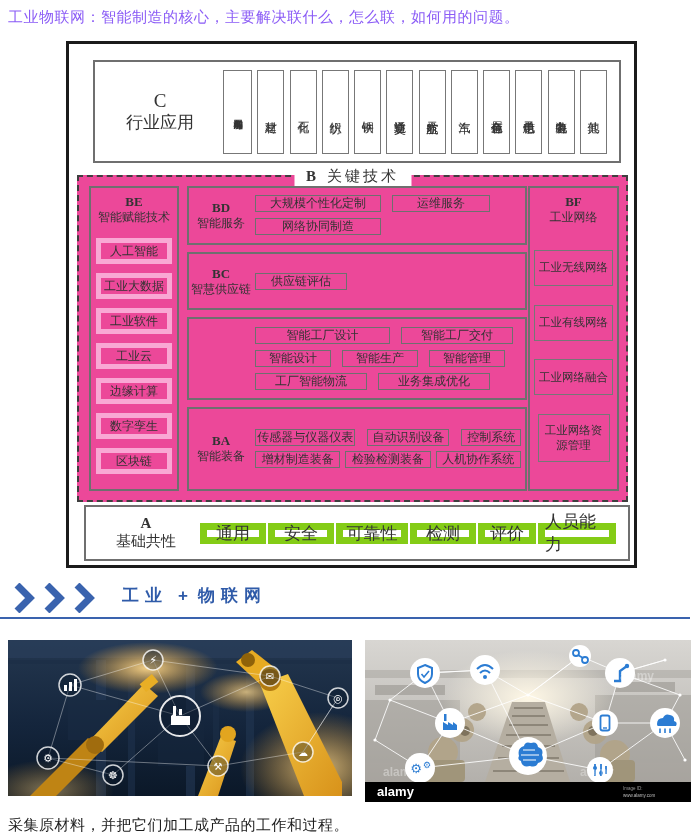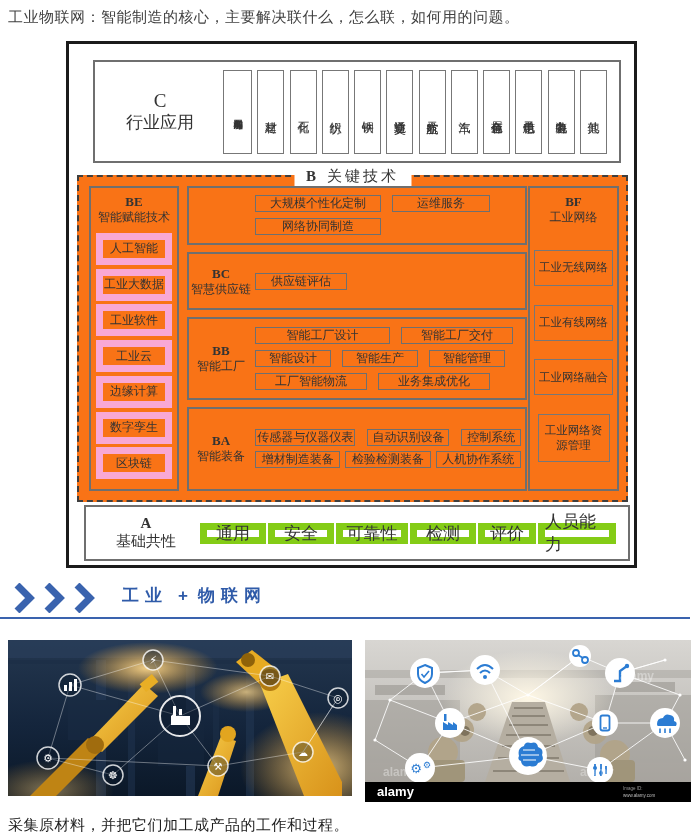--- a/index.html
+++ b/index.html
@@ -1,53 +1,53 @@
 <!DOCTYPE html>
 <html><head>
 <meta charset="utf-8">
 <style>
   * { margin:0; padding:0; box-sizing:border-box; }
   html,body { width:697px; height:839px; background:#fff; font-family:"Liberation Sans",sans-serif; }
   .abs { position:absolute; }
   #stage { position:relative; width:697px; height:839px; overflow:hidden; background:#fff; }
 
-  .page-title { left:8px; top:8px; font-size:15px; color:#404040; letter-spacing:.5px; }
+  .page-title { left:8px; top:8px; font-size:15px; color:#8b5cf6; letter-spacing:.5px; }
   .page-caption { left:8px; top:816px; font-size:15px; color:#1c1c1c; letter-spacing:.5px; }
 
   
   #diagram { left:66px; top:41px; width:571px; height:527px; border:3px solid #1b1b1b;
              font-family:"Liberation Serif",serif; color:#333; }
   .secbox { position:absolute; border:2px solid #6f6f6f; background:#fff; }
   .code { font-weight:bold; font-size:14px; text-align:center; }
   .seclabel { font-size:15px; text-align:center; line-height:1.25; }
 
   
   #c-box { left:24px; top:16px; width:528px; height:103px; }
   #c-label { position:absolute; left:6px; top:0; bottom:0; width:118px; display:flex; flex-direction:column; justify-content:center; }
   #c-label .code { font-size:19px; font-weight:normal; }
   #c-label .seclabel { font-size:17px; }
   #c-items { position:absolute; left:128px; right:12px; top:8px; bottom:8px; display:flex; justify-content:space-between; align-items:center; }
   .vbox { width:27px; height:84px; border:1px solid #777; display:flex; align-items:center; justify-content:center;
           writing-mode:vertical-lr; text-orientation:upright; font-size:12px; line-height:1.02; text-align:center; }
   .vbox.first { font-size:9.5px; width:29px; }
 
   
-  #b-box { left:8px; top:131px; width:551px; height:327px; border:2px dashed #3f3f3f; background:#f97316; }
+  #b-box { left:8px; top:131px; width:551px; height:327px; border:2px dashed #3f3f3f; background:#ec4899; }
   #b-title { position:absolute; top:-10px; left:50%; transform:translateX(-50%); background:#fff; padding:0 12px;
              font-size:15px; white-space:nowrap; letter-spacing:3px; }
   #b-title b { margin-right:8px; }
 
   .colbox { position:absolute; top:9px; bottom:9px; border:2px solid #6f6f6f; }
   #be-col { left:10px; width:90px; display:flex; flex-direction:column; }
   #bf-col { right:7px; width:91px; display:flex; flex-direction:column; }
   .colhead { padding-top:6px; }
   .colhead .code { font-size:13px; }
   .colhead .seclabel { font-size:12px; }
   #be-items { flex:1; display:flex; flex-direction:column; justify-content:space-evenly; padding:4px 5px 6px; }
-  .mini { height:32px; border:7px solid #f9a8d4; display:flex; align-items:center; justify-content:center; font-size:12px; white-space:nowrap; }
+  .mini { height:26px; border:5px solid #f9a8d4; display:flex; align-items:center; justify-content:center; font-size:12px; white-space:nowrap; }
   #bf-items { flex:1; display:flex; flex-direction:column; justify-content:space-evenly; padding:6px 4px 8px; }
   .bfcell { min-height:36px; border:1px solid #777; display:flex; align-items:center; justify-content:center;
             font-size:11.5px; text-align:center; line-height:1.3; padding:2px 1px; }
   .bfcell.tall { min-height:48px; width:72px; align-self:center; padding:2px 4px; }
 
   #center-col { position:absolute; left:108px; width:340px; top:9px; bottom:9px; display:flex; flex-direction:column; gap:7px; }
   .group { position:relative; border:2px solid #6f6f6f; flex-grow:1; }
   .group-label { position:absolute; left:0; top:0; bottom:0; width:64px; display:flex; flex-direction:column; justify-content:center; }
   .group-label .code { font-size:13px; }
   .group-label .seclabel { font-size:12px; }
@@ -122,20 +122,24 @@
           <div class="mini">工业云</div>
           <div class="mini">边缘计算</div>
           <div class="mini">数字孪生</div>
           <div class="mini">区块链</div>
         </div>
       </div>
 
       <div id="center-col">
 
         <div class="group" style="flex-grow:60">
+          <div class="group-label">
+            <div class="code">BD</div>
+            <div class="seclabel">智能服务</div>
+          </div>
           <div class="rows">
             <div class="row">
               <div class="cell" style="width:126px">大规模个性化定制</div>
               <div class="cell" style="width:98px">运维服务</div>
             </div>
             <div class="row">
               <div class="cell" style="width:126px">网络协同制造</div>
             </div>
           </div>
         </div>
@@ -146,24 +150,20 @@
             <div class="seclabel">智慧供应链</div>
           </div>
           <div class="rows">
             <div class="row">
               <div class="cell" style="width:92px">供应链评估</div>
             </div>
           </div>
         </div>
 
         <div class="group" style="flex-grow:86">
-          <div class="group-label">
-            <div class="code">BB</div>
-            <div class="seclabel">智能工厂</div>
-          </div>
           <div class="rows">
             <div class="row">
               <div class="cell" style="width:135px">智能工厂设计</div>
               <div class="cell" style="width:112px">智能工厂交付</div>
             </div>
             <div class="row">
               <div class="cell" style="width:76px">智能设计</div>
               <div class="cell" style="width:76px">智能生产</div>
               <div class="cell" style="width:76px">智能管理</div>
             </div>

